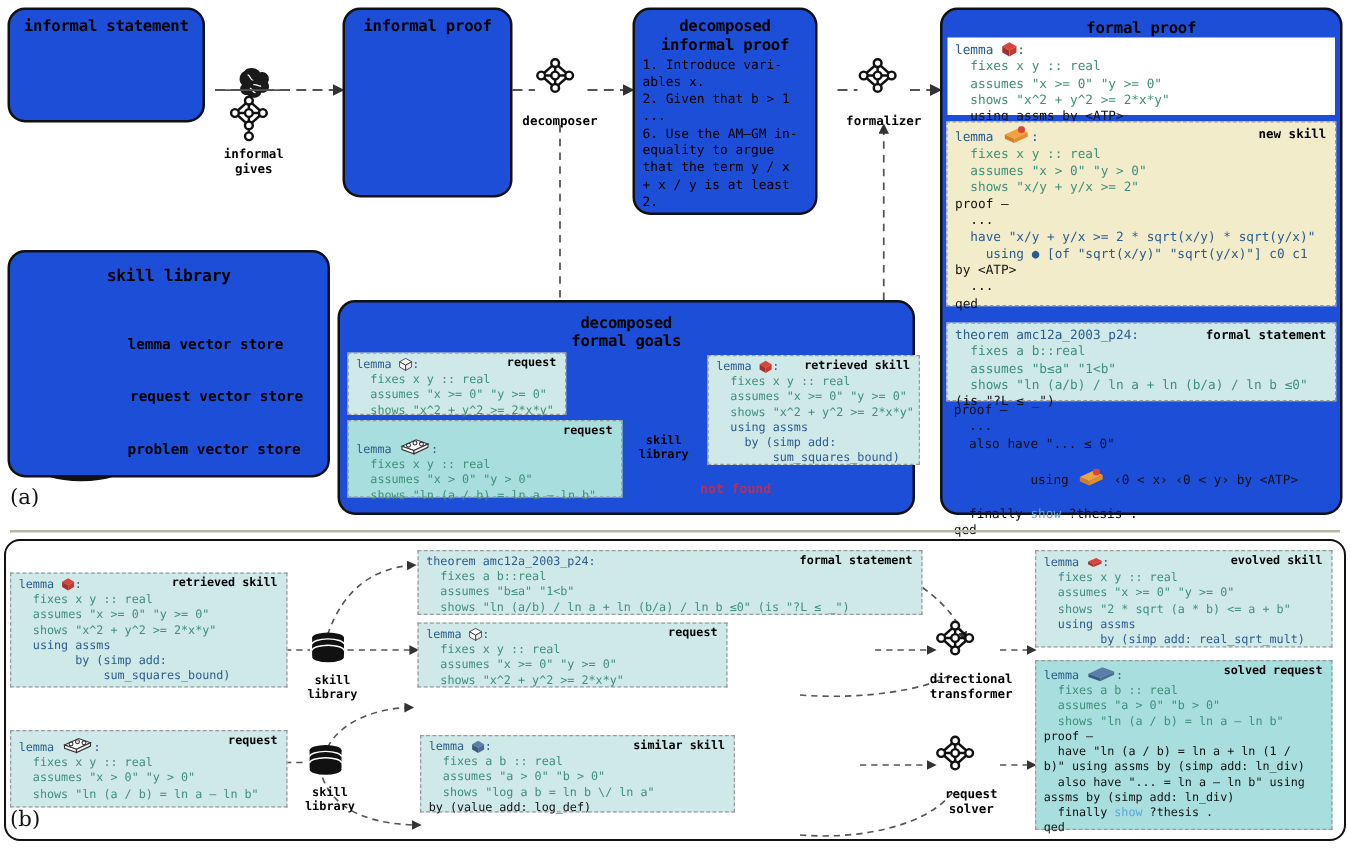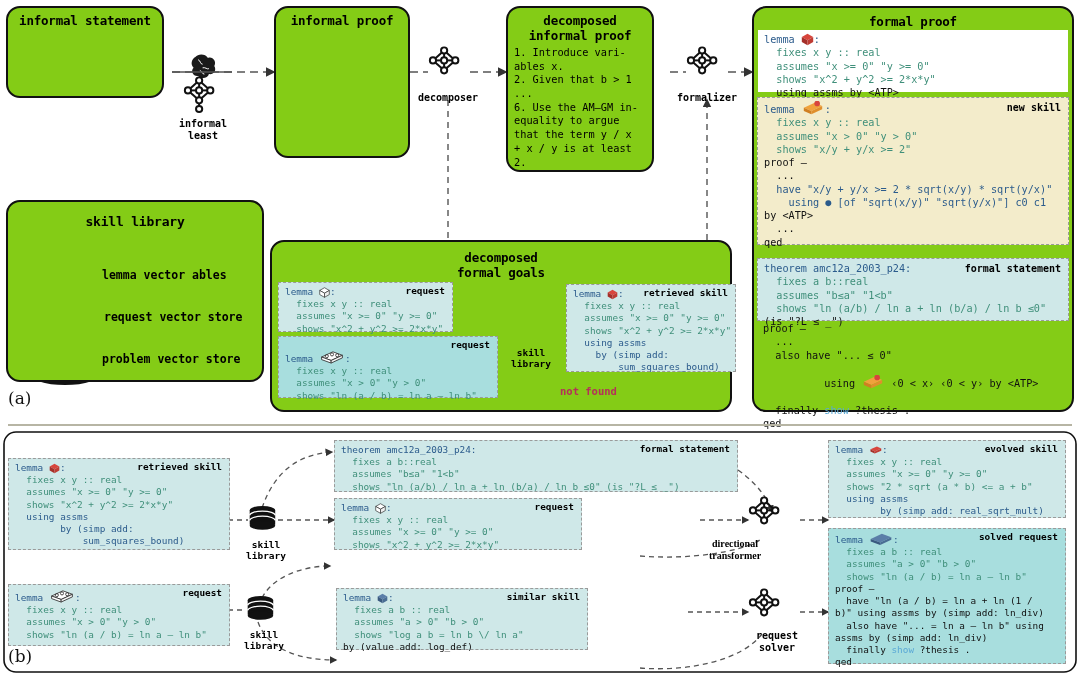--- a/index.html
+++ b/index.html
@@ -14,21 +14,21 @@
     background: #ffffff;
     overflow: hidden;
   }
 
   
   .abs { position: absolute; }
   .rbox {
     position: absolute;
     border: 2.2px solid #111;
     border-radius: 14px;
-    background: #84cc16;
+    background: #1d4ed8;
   }
   .ttl {
     font-family: "DejaVu Sans Mono", monospace;
     font-weight: bold;
     color: #000;
     text-align: center;
     letter-spacing: -0.2px;
   }
   .body-txt {
     font-family: "DejaVu Sans Mono", monospace;
@@ -294,21 +294,21 @@
     </g>
 
     <rect x="4" y="432" width="1072" height="240" rx="12" ry="12" fill="none" stroke="#111" stroke-width="1.6"></rect>
   </svg>
 
   <div class="rbox" style="left:6px;top:6px;width:158px;height:92px;">
     <div class="ttl" style="font-size:12.5px;margin-top:5px;">informal statement</div>
   </div>
 
   <div class="icon-label" style="left:168px;top:118px;width:70px;white-space:pre;">informal
-least</div>
+gives</div>
 
   <div class="rbox" style="left:274px;top:6px;width:136px;height:152px;">
     <div class="ttl" style="font-size:12.5px;margin-top:5px;">informal proof</div>
   </div>
 
   <div class="icon-label" style="left:416px;top:92px;width:64px;">decomposer</div>
 
   <div class="rbox" style="left:506px;top:6px;width:148px;height:166px;">
     <div class="ttl" style="font-size:12.5px;margin-top:5px;line-height:1.2;white-space:pre;">decomposed
 informal proof</div>
@@ -382,21 +382,21 @@
           <circle cx="19" cy="3" r="3.4" fill="#d8453c"></circle>
         </svg><span> ‹0 &lt; x› ‹0 &lt; y› by &lt;ATP&gt;</span>
     </div>
     <div class="code-line plainc">  finally <span class="show">show</span> ?thesis .</div>
     <div class="code-line plainc">qed</div>
   </div>
 
   <div class="rbox" style="left:6px;top:200px;width:258px;height:182px;">
     <div class="ttl" style="font-size:13px;margin-top:12px;">skill library</div>
   </div>
-  <div class="abs" style="left:102px;top:268px;font-size:11.5px;font-weight:bold;font-family:'DejaVu Sans Mono',monospace;">lemma vector ables</div>
+  <div class="abs" style="left:102px;top:268px;font-size:11.5px;font-weight:bold;font-family:'DejaVu Sans Mono',monospace;">lemma vector store</div>
   <div class="abs" style="left:104px;top:310px;font-size:11.5px;font-weight:bold;font-family:'DejaVu Sans Mono',monospace;">request vector store</div>
   <div class="abs" style="left:102px;top:352px;font-size:11.5px;font-weight:bold;font-family:'DejaVu Sans Mono',monospace;">problem vector store</div>
 
   <div class="rbox" style="left:270px;top:240px;width:462px;height:172px;">
     <div class="ttl" style="font-size:12.5px;margin-top:8px;line-height:1.2;white-space:pre;">decomposed
 formal goals</div>
   </div>
 
   <div class="card blue" style="left:278px;top:282px;width:175px;height:50px;font-size:9.4px;">
     <span class="card-tag" style="top:2px;font-size:9.4px;">request</span>
@@ -511,21 +511,21 @@
           <polygon points="8,1 15,5 8,9 1,5" fill="#5b7ea8"></polygon>
           <polygon points="1,5 8,9 8,15 1,11" fill="#3a5a80"></polygon>
           <polygon points="15,5 8,9 8,15 15,11" fill="#4a6d94"></polygon>
         </svg><span class="kw">:</span></div>
     <div class="code-line kw2">  fixes a b :: real</div>
     <div class="code-line kw2">  assumes "a &gt; 0" "b &gt; 0"</div>
     <div class="code-line kw2">  shows "log a b = ln b \/ ln a"</div>
     <div class="code-line plainc">by (value add: log_def)</div>
   </div>
 
-  <div class="icon-label" style="left:692px;top:538px;width:86px;white-space:pre;font-family:Liberation Serif, serif;">directional
+  <div class="icon-label" style="left:734px;top:538px;width:86px;white-space:pre;">directional
 transformer</div>
   <div class="icon-label" style="left:746px;top:630px;width:62px;white-space:pre;">request
 solver</div>
 
   <div class="card blue" style="left:828px;top:440px;width:238px;height:78px;font-size:9.4px;">
     <span class="card-tag" style="top:2px;font-size:9.4px;">evolved skill</span>
     <div class="code-line"><span class="kw">lemma </span><svg class="cubeicon" width="13" height="12" viewBox="0 0 18 14">
           <polygon points="2,6 11,2 17,5 8,9" fill="#d8453c"></polygon>
           <polygon points="2,6 8,9 8,12 2,9" fill="#a52f29"></polygon>
           <polygon points="17,5 8,9 8,12 17,8" fill="#bf3b33"></polygon>

